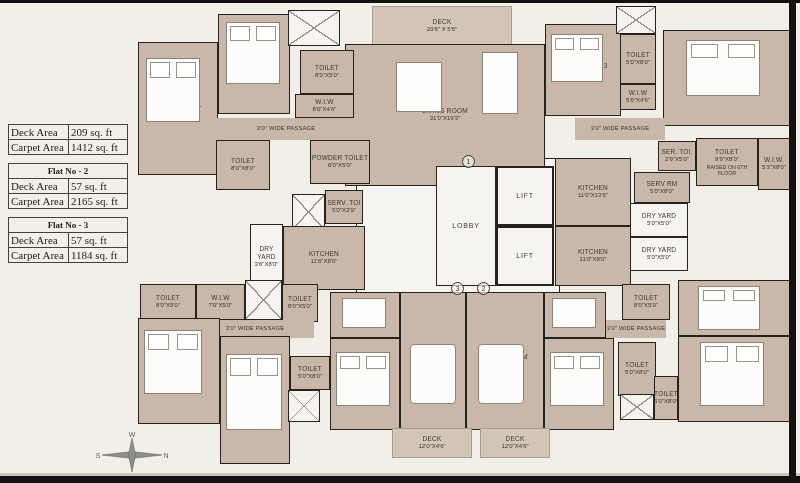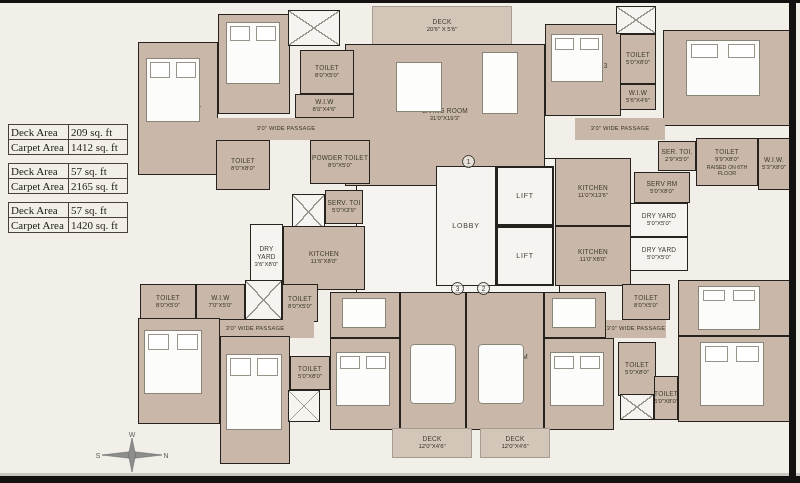--- a/index.html
+++ b/index.html
@@ -389,40 +389,46 @@
       </tr>
       <tr>
         <td>Carpet Area</td>
         <td>1412 sq. ft</td>
       </tr>
     </tbody>
       </table>
 
     <table class="flat-table">
       <tbody>
+          <tr>
+            <th colspan="2">Flat No - 2</th>
+          </tr>
       <tr>
         <td>Deck Area</td>
         <td>57 sq. ft</td>
       </tr>
       <tr>
         <td>Carpet Area</td>
         <td>2165 sq. ft</td>
       </tr>
     </tbody>
       </table>
 
     <table class="flat-table">
       <tbody>
+          <tr>
+            <th colspan="2">Flat No - 3</th>
+          </tr>
       <tr>
         <td>Deck Area</td>
         <td>57 sq. ft</td>
       </tr>
       <tr>
         <td>Carpet Area</td>
-        <td>1420 sq. ft</td>
+        <td>1184 sq. ft</td>
       </tr>
     </tbody>
       </table>
   </div>
 
   <svg class="compass" width="80" height="52" viewBox="0 0 80 52">
     <polygon points="10,25 40,21.5 70,25 40,28.5" fill="#8d8d8b" stroke="#6a6a68" stroke-width="0.6"></polygon>
     <polygon points="40,8 43.5,25 40,42 36.5,25" fill="#8d8d8b" stroke="#6a6a68" stroke-width="0.6"></polygon>
     <text x="40" y="6.5" text-anchor="middle" font-size="7" fill="#5c5c5a">W</text>
     <text x="74" y="27.5" text-anchor="middle" font-size="7" fill="#5c5c5a">N</text>

